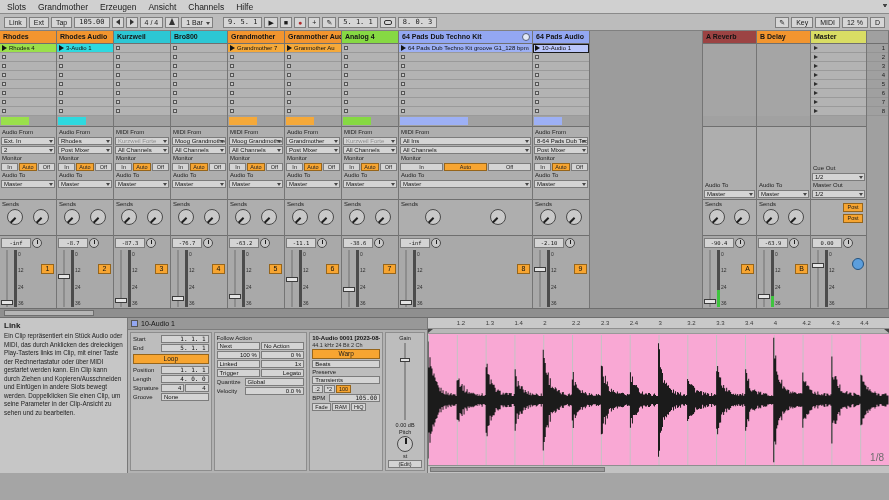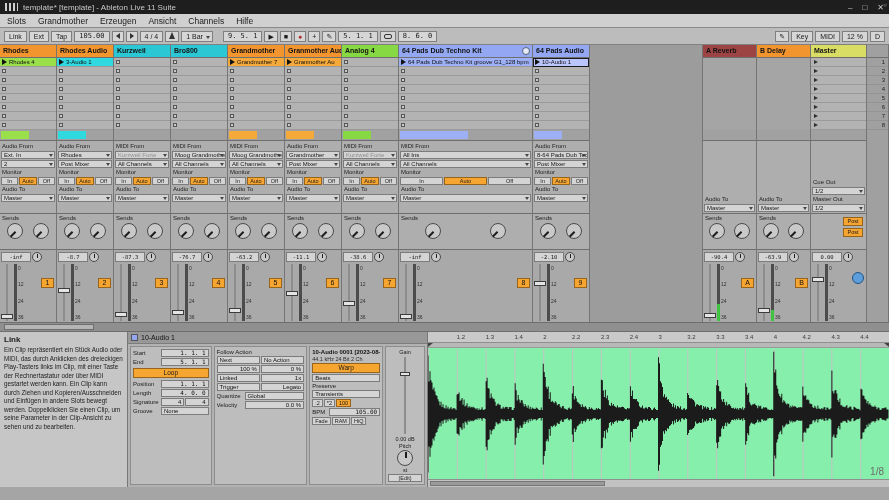--- a/index.html
+++ b/index.html
@@ -102,49 +102,40 @@
 .minibtn.on{background:#f7a531;border-color:#96651b}
 .warpbtn{height:10px;background:#f7a531;border:1px solid #96651b;font-size:6.5px;line-height:8px;text-align:center}
 .sname{font-size:6px;font-weight:bold;color:#111;white-space:nowrap;overflow:hidden}
 .sinfo{font-size:5.5px;color:#2a2a2a;white-space:nowrap;overflow:hidden}
 .gain-slider{width:10px;flex:1;min-height:26px;position:relative;background:linear-gradient(#8d8d8d,#8d8d8d) center/2px 100% no-repeat;margin:1px 0}
 .gs-handle{position:absolute;top:20%;left:0;width:10px;height:4px;background:#e4e4e4;border:1px solid #3c3c3c}
 .bigknob{width:16px;height:16px;border-radius:50%;background:#c9c9c9;border:1px solid #4a4a4a;position:relative}
 .kline2{position:absolute;left:7px;top:1px;width:1.5px;height:6px;background:#1d1d1d}
 .gsmall{font-size:5.5px;color:#1c1c1c;text-align:center}
 
-#wave-panel{flex:1;position:relative;background:#86efac;overflow:hidden}
+#wave-panel{flex:1;position:relative;background:#f9a8d4;overflow:hidden}
 #wave-ruler{height:11px;background:#c9c9c9;border-bottom:1px solid #8f8f8f;position:relative;overflow:hidden}
 #wave-ruler span{position:absolute;top:2px;font-size:6px;color:#3a3a3a}
 #wave-loopbar{height:5px;background:#b8b8b8;border-bottom:1px solid #999;position:relative}
 .lb-l{position:absolute;left:0;top:0;width:0;height:0;border-top:4px solid #444;border-right:5px solid transparent}
 .lb-r{position:absolute;right:0;top:0;width:0;height:0;border-top:4px solid #444;border-left:5px solid transparent}
 #wave-body{position:absolute;top:17px;bottom:8px;left:0;right:0;background-image:linear-gradient(90deg,#c3c3c3 1px,transparent 1px);background-size:calc(100%/16) 100%}
 #wave-svg{width:100%;height:100%;display:block}
 #wave-svg path{fill:none}
 #zoom-label{position:absolute;right:5px;bottom:2px;font-size:10px;color:#6d6d6d}
 #wave-scroll{position:absolute;left:0;right:0;bottom:0;height:8px;background:#c2c2c2;border-top:1px solid #8f8f8f}
 #wave-scroll .thumb{width:38%;height:5px;margin-top:1px;margin-left:2px;background:#9a9a9a;border:1px solid #777}
 
 #statusbar{height:13px;background:#c6c6c6;border-top:1px solid #6e6e6e;display:flex;align-items:center;padding:0 6px;font-size:7.5px;color:#1a1a1a;white-space:nowrap;overflow:hidden}
 </style>
 </head>
 <body>
 
 <div id="app">
 
-  <div id="titlebar">
-    <span class="logo"></span>
-    <span id="win-title">template*  [template] - Ableton Live 11 Suite</span>
-    <span class="win-btns">
-      <span>–</span>
-      <span>□</span>
-      <span>✕</span>
-    </span>
-  </div>
 
   <div id="menubar">
     <span>Slots</span>
     <span>Grandmother</span>
     <span>Erzeugen</span>
     <span>Ansicht</span>
     <span>Channels</span>
     <span>Hilfe</span>
   </div>
 
@@ -160,21 +151,21 @@
     <span class="tbox dd2">1 Bar</span>
     <span class="tsp"></span>
     <span class="tbox mono wide">9. 5. 1</span>
     <span class="tbox icon">▶</span>
     <span class="tbox icon">■</span>
     <span class="tbox icon rec">●</span>
     <span class="tbox icon">+</span>
     <span class="tbox icon">✎</span>
     <span class="tbox mono wide">5. 1. 1</span>
     <span class="tbox icon"><i class="loopi"></i></span>
-    <span class="tbox mono wide">8. 6. 0</span>
+    <span class="tbox mono wide">8. 0. 3</span>
     <span class="tsp grow"></span>
     <span class="tbox icon">✎</span>
     <span class="tbox">Key</span>
     <span class="tbox">MIDI</span>
     <span class="tbox">12 %</span>
     <span class="tbox">D</span>
   </div>
 
   <div id="session">
     <div id="tracks">

